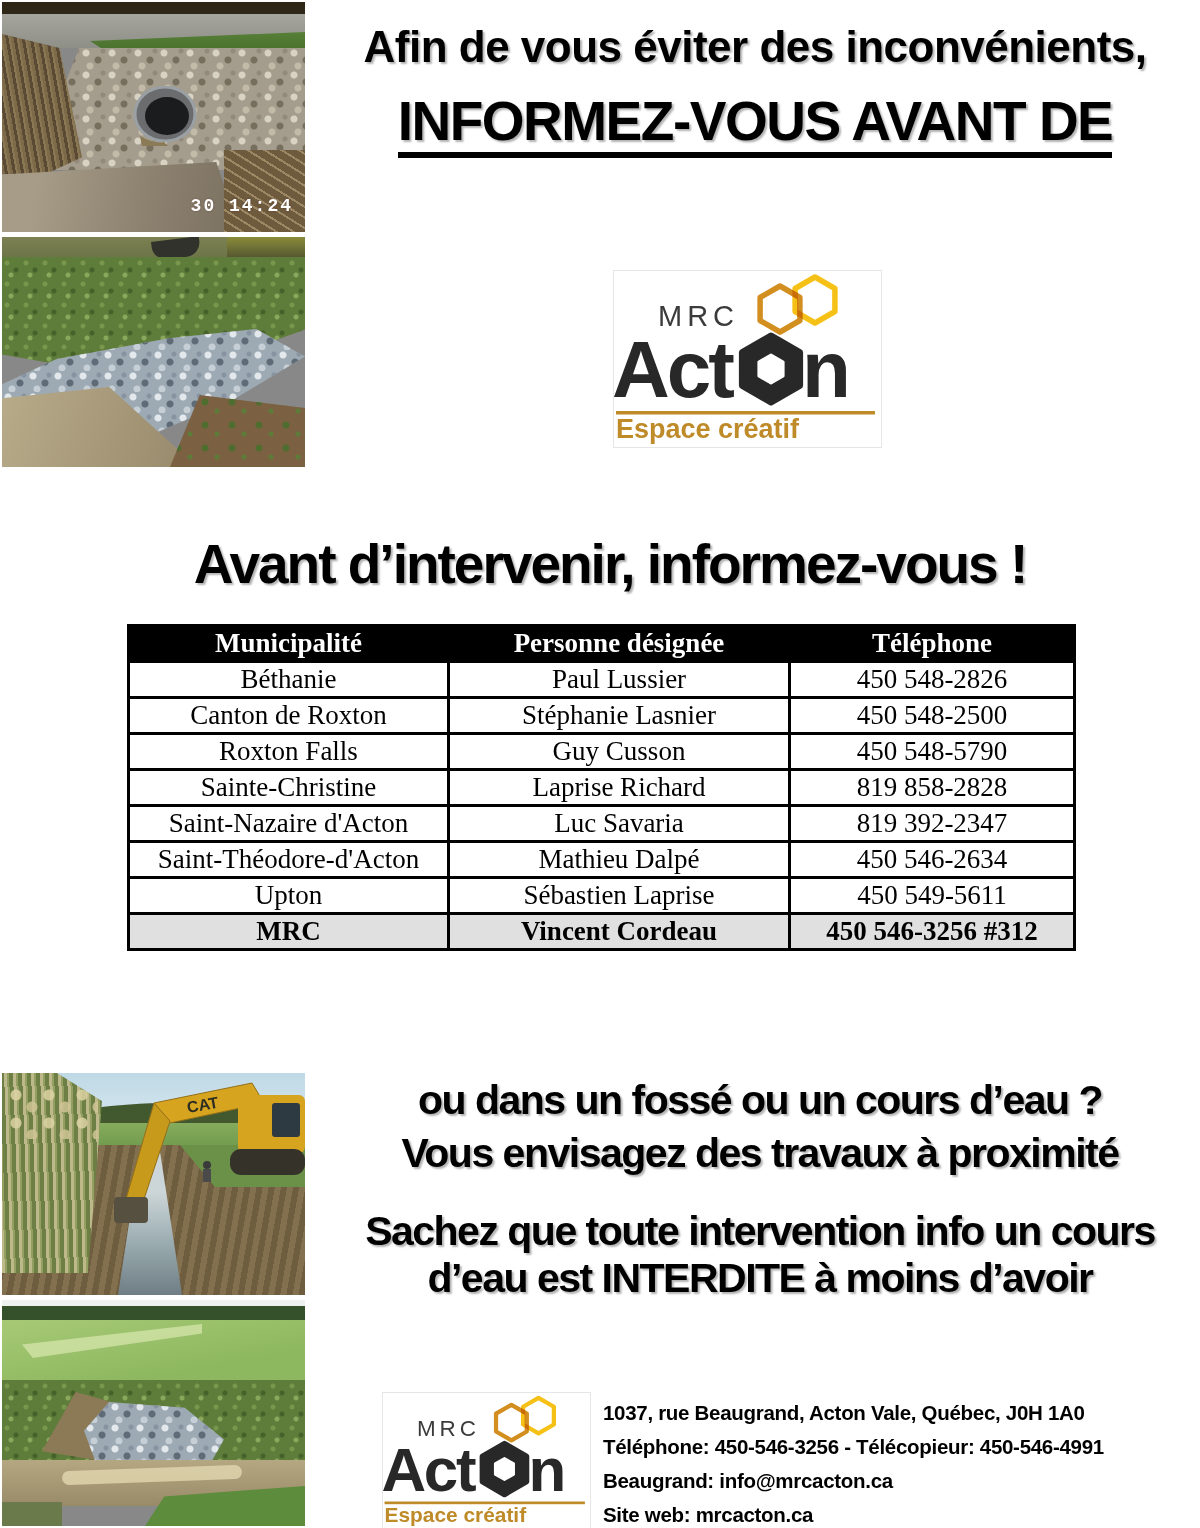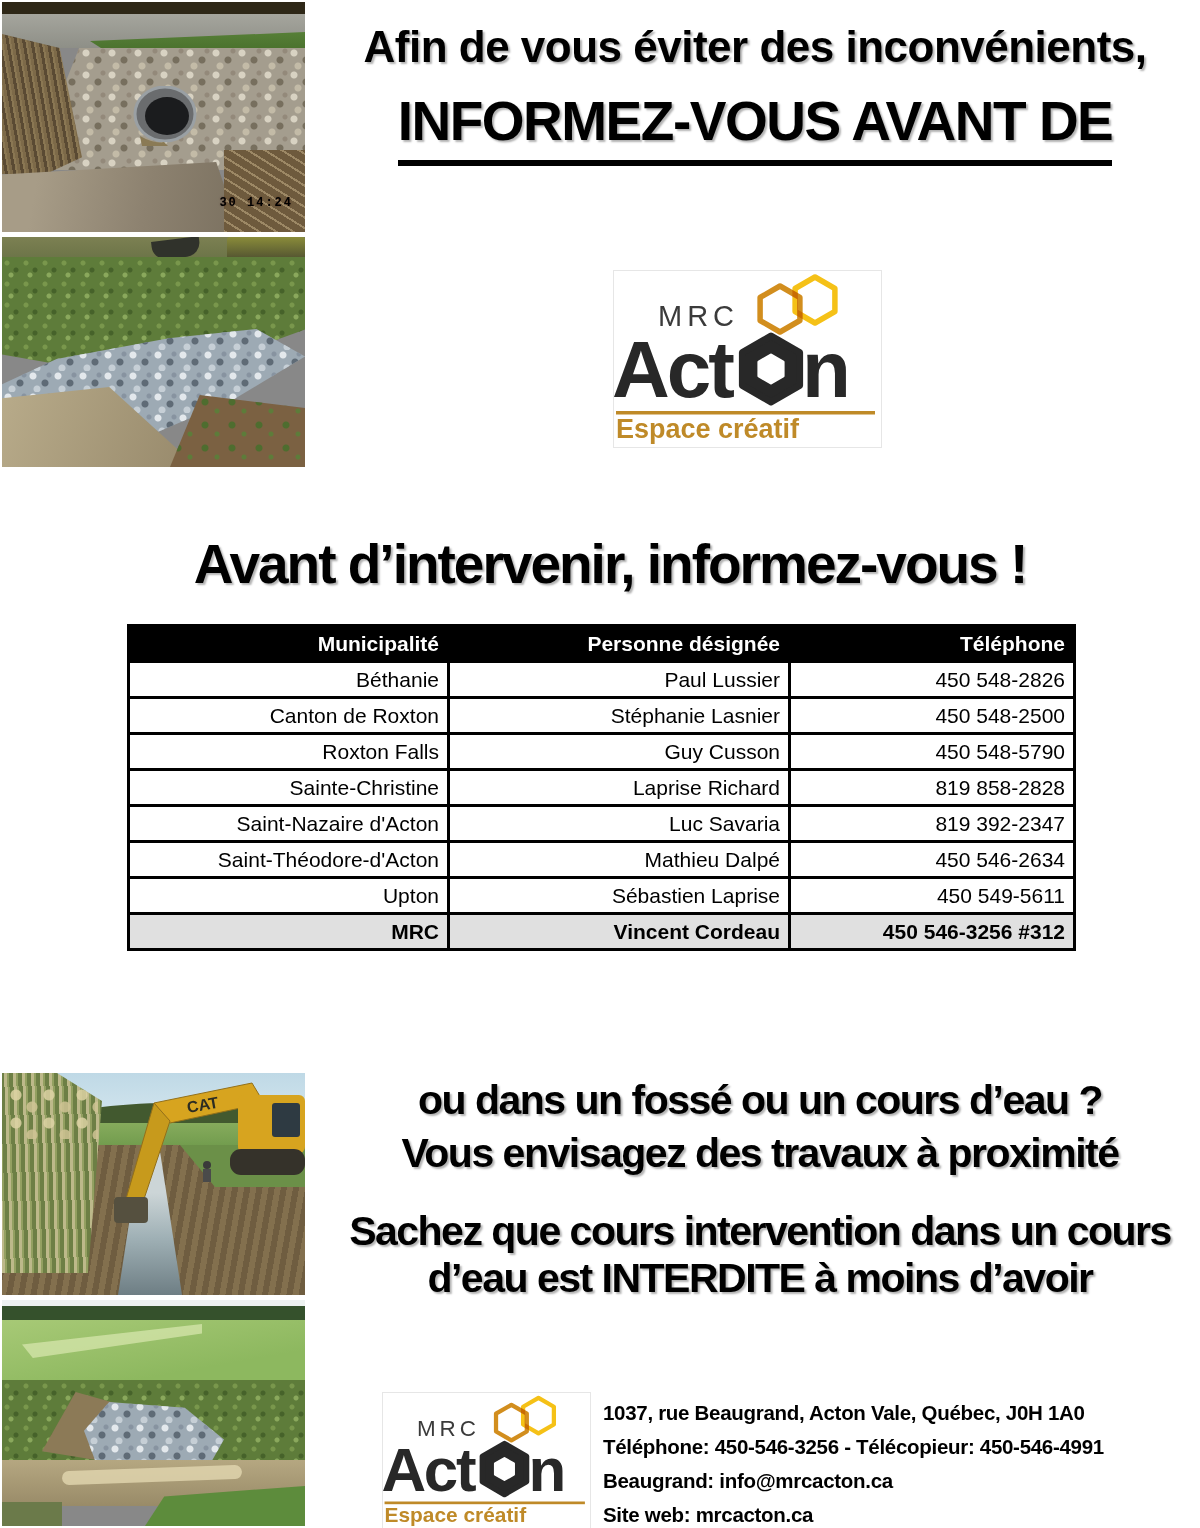--- a/index.html
+++ b/index.html
@@ -6,39 +6,39 @@
   .page{position:relative;width:1200px;height:1528px;background:#fff;overflow:hidden;
         font-family:"Liberation Sans",sans-serif;color:#000;}
 
   
   .hdr{position:absolute;left:310px;top:22px;width:890px;text-align:center;}
   .hdr-l1{font-size:44px;font-weight:bold;letter-spacing:-0.5px;line-height:50px;margin-bottom:20px;
           text-shadow:2px 2px 2px rgba(0,0,0,.30);}
   .hdr-l2,.hdr-l3{font-size:55px;font-weight:bold;letter-spacing:-1.5px;line-height:58px;
           text-shadow:2px 2px 2px rgba(0,0,0,.30);}
   .hdr-l2{margin-bottom:22px;}
-  .u{display:inline-block;border-bottom:6px solid #000;padding-bottom:10px;text-align:center;}
+  .u{display:inline-block;border-bottom:6px solid #000;padding-bottom:2px;text-align:center;}
 
   .section-title{position:absolute;left:20px;right:0;top:532px;text-align:center;
         font-size:55px;font-weight:bold;letter-spacing:-2px;
         text-shadow:2px 2px 2px rgba(0,0,0,.30);}
 
   .question{position:absolute;left:320px;width:880px;top:1074px;text-align:center;
         font-size:41px;font-weight:bold;letter-spacing:-1.5px;line-height:53px;
         text-shadow:2px 2px 2px rgba(0,0,0,.30);}
   .notice{position:absolute;left:320px;width:880px;top:1208px;text-align:center;
         font-size:41px;font-weight:bold;letter-spacing:-1.5px;line-height:47px;
         text-shadow:2px 2px 2px rgba(0,0,0,.30);}
 
   
   table.contacts{position:absolute;left:127px;top:624px;width:946px;border-collapse:collapse;
         border:3px solid #000;table-layout:fixed;}
-  table.contacts th,table.contacts td{border:3px solid #000;font-size:21px;
+  table.contacts th,table.contacts td{border:3px solid #000;font-size:27px;
         padding:1px 8px;height:31px;line-height:31px;white-space:nowrap;overflow:hidden;
-        text-align:right;vertical-align:middle;}
+        text-align:center;vertical-align:middle;font-family:Liberation Serif, serif;}
   table.contacts th{background:#000;color:#fff;font-weight:bold;}
   table.contacts col.c1{width:320px;} table.contacts col.c2{width:341px;} table.contacts col.c3{width:285px;}
   table.contacts tr.hl td{background:#e0e0e0;font-weight:bold;}
 
   
   .logo-top{position:absolute;left:613px;top:270px;width:267px;height:176px;border:1px solid #e6e6e6;background:#fff;}
   .logo-footer{position:absolute;left:382px;top:1392px;width:207px;height:137px;border:1px solid #e6e6e6;background:#fff;}
 
   
   .footer-text{position:absolute;left:603px;top:1396px;width:520px;
@@ -79,21 +79,21 @@
       clip-path:polygon(10% 0,100% 0,100% 100%,0 100%,0 52%);}
   .p1-brush{left:0;top:32px;width:80px;height:140px;
       background:repeating-linear-gradient(80deg,#7d6a49 0 3px,#5a4a33 3px 6px,#8a7753 6px 8px);
       clip-path:polygon(0 0,72% 10%,100% 88%,55% 100%,0 100%);}
   .p1-mud{left:0;top:160px;width:238px;height:70px;
       background:linear-gradient(100deg,#a79c87 15%,#8d8270 60%,#7b7160);
       clip-path:polygon(0 18%,90% 0,100% 100%,0 100%);}
   .p1-dirt{left:222px;top:148px;right:0;height:82px;background-color:#6e5a3d;
       background-image:repeating-linear-gradient(32deg,rgba(213,192,150,.45) 0 2px,transparent 2px 9px);}
   .p1-pipe{left:130px;top:84px;width:66px;height:60px;}
-  .p1-stamp{right:12px;top:194px;color:#000000;font-size:12px;font-weight:bold;letter-spacing:2px;
+  .p1-stamp{right:12px;top:194px;color:#ffffff;font-size:18px;font-weight:bold;letter-spacing:2px;
       font-family:"Liberation Mono",monospace;text-shadow:0 0 2px rgba(60,0,0,.4);}
 
   
   .p2-field-top{left:0;top:0;width:100%;height:24px;background:linear-gradient(#7c8052,#6a7347);}
   .p2-bucket{left:150px;top:2px;width:48px;height:19px;background:#30322b;border-radius:0 0 14px 14px;transform:rotate(-7deg);}
   .p2-machine{right:0;top:0;width:78px;height:27px;background:linear-gradient(#8a8c3a,#45462f);border-radius:3px;}
   .p2-grass{left:0;top:20px;width:100%;height:125px;
       clip-path:polygon(0 0,100% 0,100% 58%,52% 100%,0 78%);}
   .p2-rocks{left:0;top:92px;width:100%;height:115px;
       clip-path:polygon(0 48%,18% 26%,55% 8%,84% 0,100% 24%,76% 62%,42% 100%,0 100%);}
@@ -298,21 +298,21 @@
     <div class="p4-stream-shine"></div>
     <div class="p4-grass-br"></div>
     <div class="p4-grass-bl"></div>
   </div>
 
   <div class="question">
     <div>ou dans un fossé ou un cours d’eau ?</div>
     <div>Vous envisagez des travaux à proximité</div>
   </div>
   <div class="notice">
-    <div>Sachez que cours intervention dans un cours</div>
+    <div>Sachez que toute intervention info un cours</div>
     <div>d’eau est INTERDITE à moins d’avoir</div>
   </div>
 
   <div class="logo-footer"><svg viewBox="0 0 265 174" width="205" height="135">
       <rect x="0" y="0" width="265" height="174" fill="#ffffff"></rect>
       <g>
         <polygon points="201,6 220.9,17.5 220.9,40.5 201,52 181.1,40.5 181.1,17.5" fill="none" stroke="#F5C117" stroke-width="5.5" stroke-linejoin="round" style="mix-blend-mode:multiply"></polygon>
         <polygon points="166,15 185.9,26.5 185.9,49.5 166,61 146.1,49.5 146.1,26.5" fill="none" stroke="#D28E1E" stroke-width="5.5" stroke-linejoin="round" style="mix-blend-mode:multiply"></polygon>
       </g>
       <text x="44" y="55" font-size="29" letter-spacing="5" fill="#3b3b3b">MRC</text>

